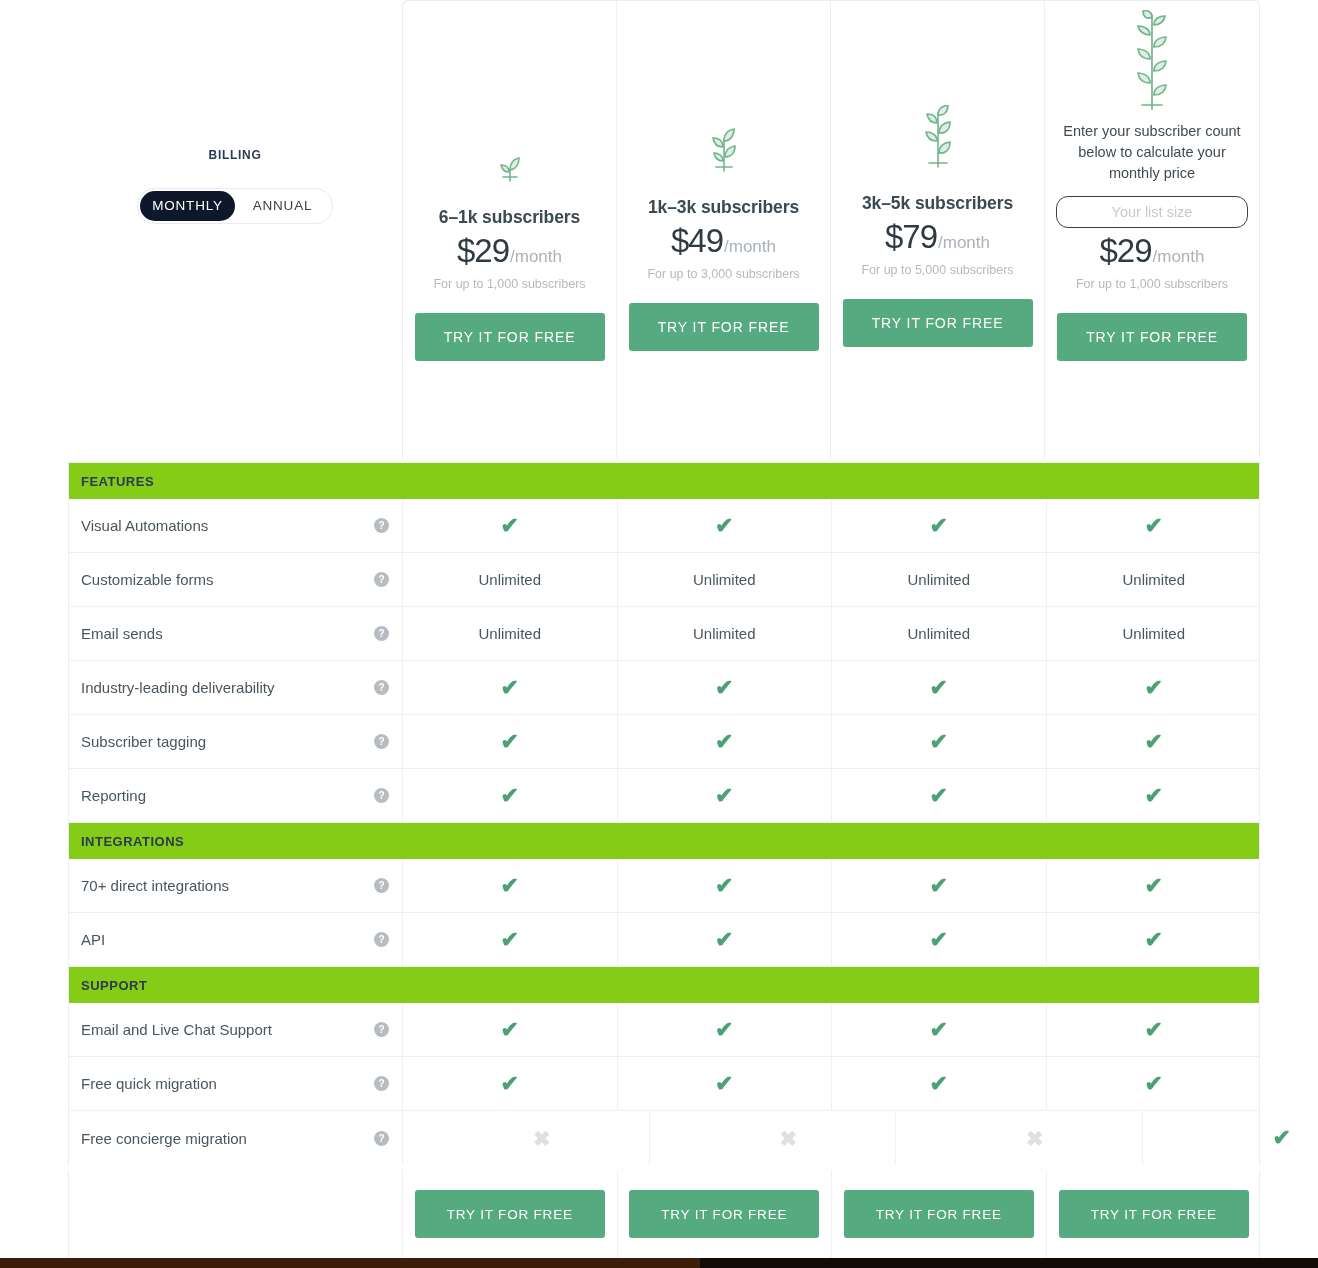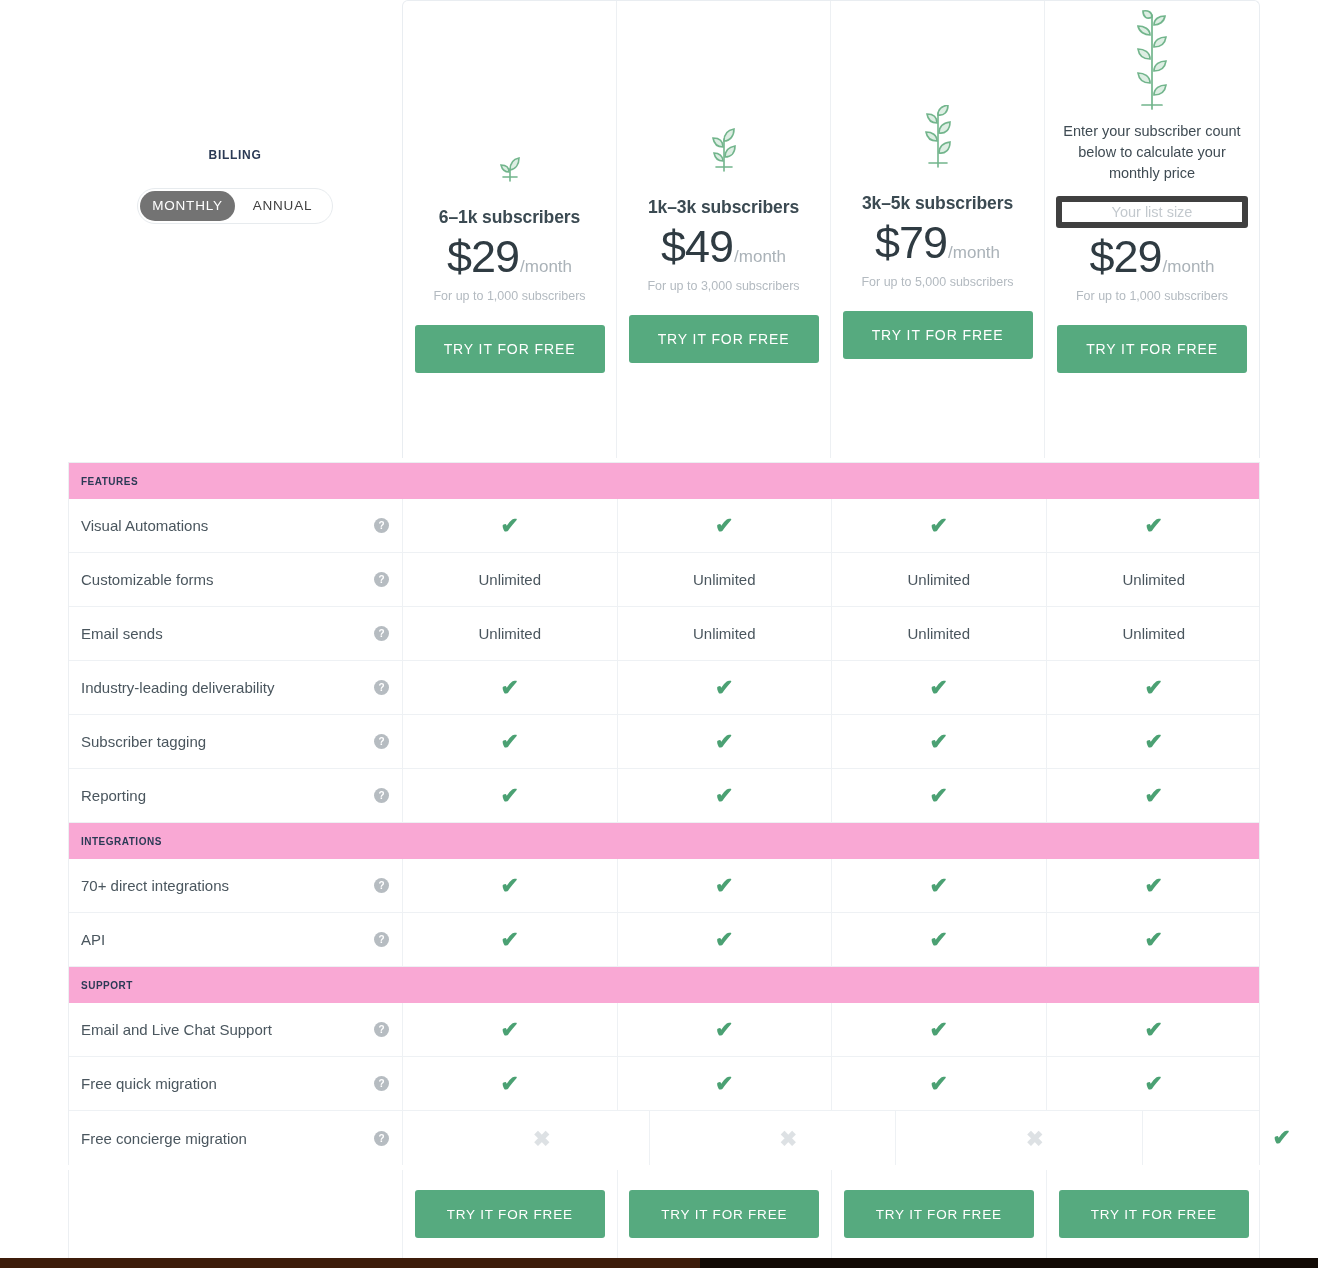--- a/index.html
+++ b/index.html
@@ -40,21 +40,21 @@
 
   .card-title {
     font-size: 17.5px; font-weight: bold; color: #3b4a52;
     margin-top: 14px; letter-spacing: -0.1px;
   }
   .price-line {
     margin-top: 6px;
     display: flex; align-items: baseline; justify-content: center;
   }
   .price {
-    font-size: 45px; font-weight: 300; color: #2f3b42;
+    font-size: 33px; font-weight: 300; color: #2f3b42;
     letter-spacing: -1px; line-height: 1;
   }
   .per {
     font-size: 17px; color: #aab2b8; font-weight: 400; margin-left: 1px;
   }
   .upto {
     font-size: 12.5px; color: #b3bac0; margin-top: 10px;
   }
   .cta {
     margin-top: 22px;
@@ -67,21 +67,21 @@
   }
 
   
   .calc-text {
     font-size: 14.5px; color: #3f4b53; line-height: 1.45;
     text-align: center; width: 196px;
   }
   .calc-input {
     margin-top: 12px;
     width: 192px; height: 32px;
-    border: 6px solid #404040; border-radius: 3px;
+    border: 1px solid #404040; border-radius: 12px;
     text-align: center; font-size: 14.5px; color: #444;
     font-family: "Liberation Sans", sans-serif;
     background: #fff; outline: none;
   }
   .calc-input::placeholder { color: #c3c9ce; }
 
   
   .billing {
     position: absolute; left: 68px; top: 148px;
     width: 334px; text-align: center;
@@ -94,40 +94,40 @@
     width: 196px; height: 36px;
     border: 1px solid #e7ebee; border-radius: 19px;
     display: flex; align-items: center; padding: 2px;
     background: #fff;
   }
   .toggle-opt {
     flex: 1; height: 30px; line-height: 30px;
     font-size: 13.5px; letter-spacing: 0.8px; text-align: center;
     border-radius: 16px; cursor: pointer;
   }
-  .toggle-opt.active { background: #737373; color: #ffffff; }
+  .toggle-opt.active { background: #0f172a; color: #ffffff; }
   .toggle-opt.inactive { color: #404040; }
   .billing-note {
     margin-top: 24px; font-size: 13.5px; color: #505c64; line-height: 1.5;
     padding: 0 14px;
   }
 
   
   .table {
     position: absolute; left: 68px; top: 462px;
     width: 1192px;
     border: 1px solid #eceff2;
     border-bottom: none;
     background: #fff;
   }
   .section-bar {
-    height: 36px; background: #f9a8d4;
+    height: 36px; background: #84cc16;
     display: flex; align-items: center;
     padding-left: 12px;
-    font-size: 10px; font-weight: bold; color: #2b3a55; letter-spacing: 0.5px;
+    font-size: 13px; font-weight: bold; color: #2b3a55; letter-spacing: 0.5px;
   }
   .row {
     display: flex; height: 54px;
     border-bottom: 1px solid #eef1f4;
   }
   .row:last-child { border-bottom: none; gap: 32px; }
   .row-label {
     width: 334px; flex: none;
     display: flex; align-items: center;
     padding-left: 12px; padding-right: 13px;

